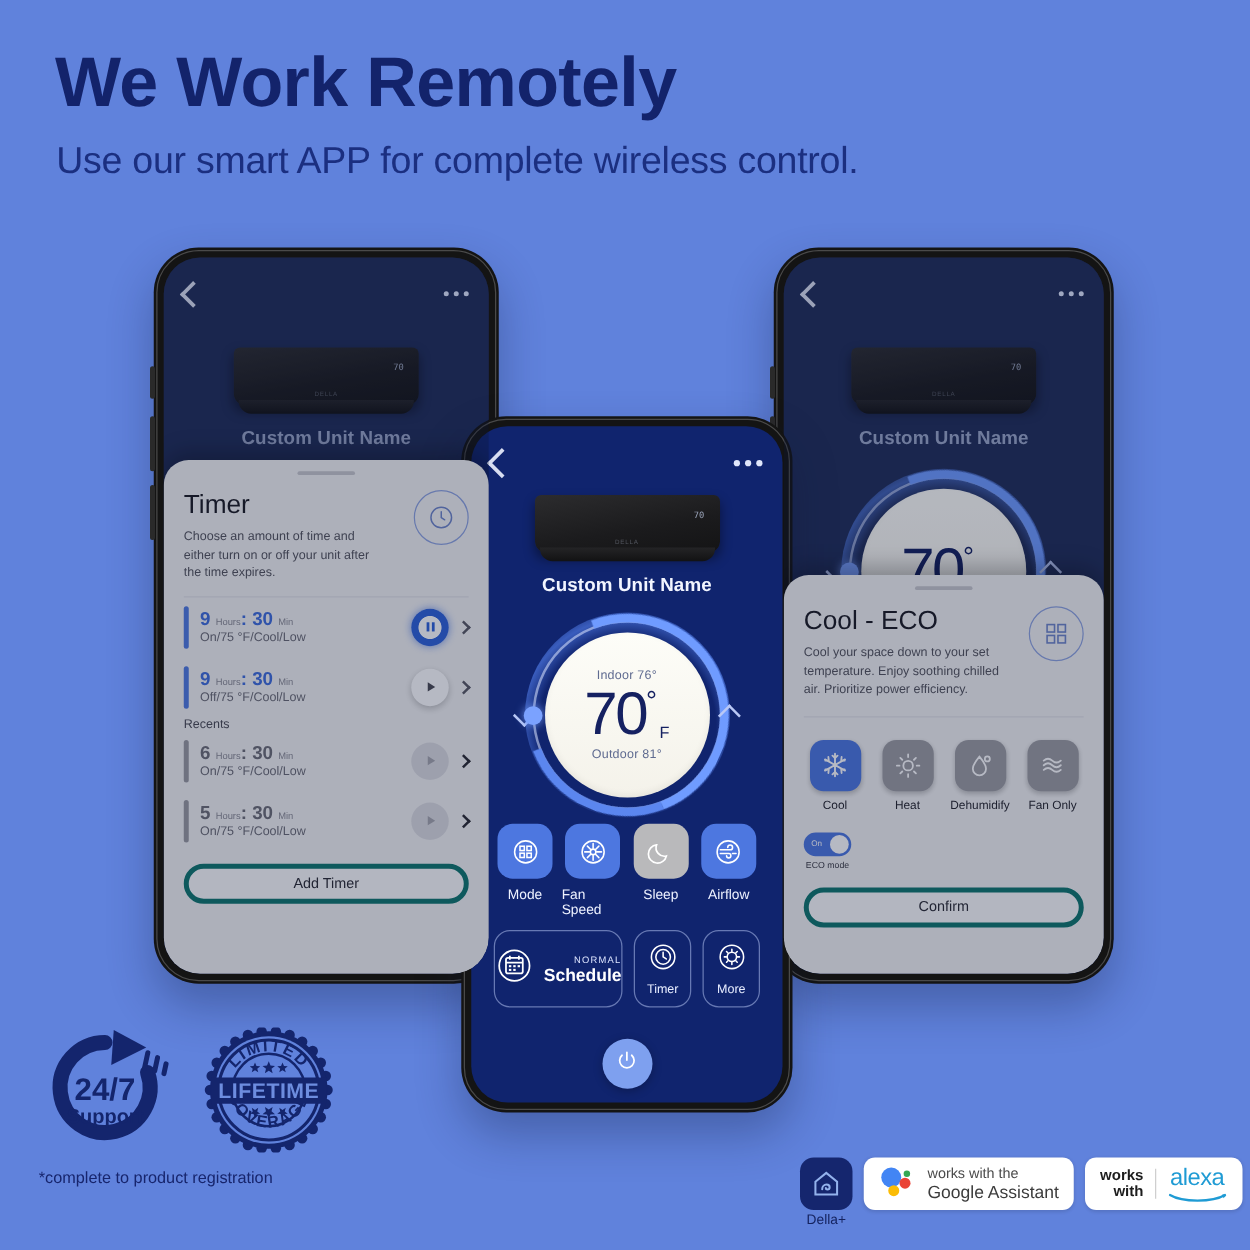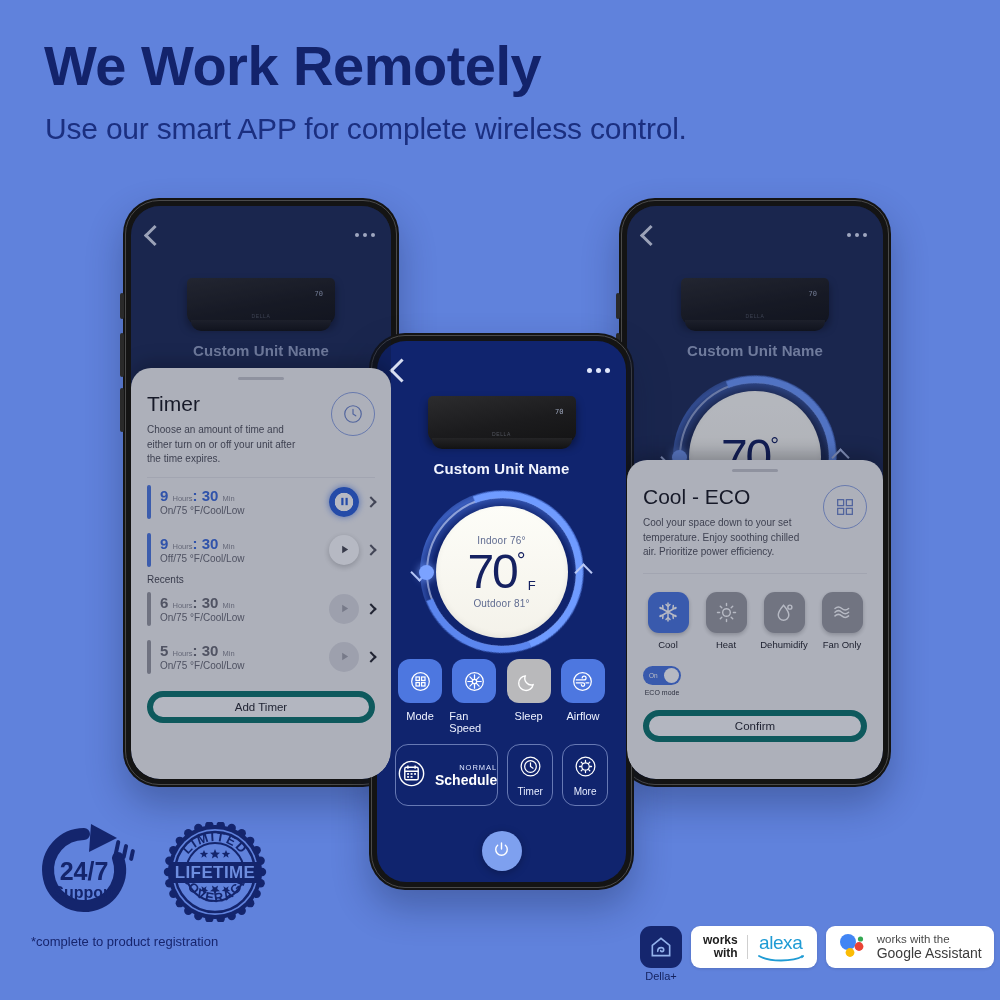--- a/index.html
+++ b/index.html
@@ -192,21 +192,21 @@
     display:flex; align-items:center; justify-content:center;
     box-shadow:0 2px 6px rgba(0,0,0,.22); margin-right:8px;
   }
   .t-play.active{ background: radial-gradient(circle at 50% 50%, #ffffff 0 42%, #2f62d8 45% 100%);
     box-shadow:0 0 7px rgba(60,110,230,.7); }
   .t-play.muted{ background:#dcdce0; box-shadow:none; }
   .t-chev{ width:8px; height:8px; border-right:2px solid #5a5a63; border-top:2px solid #5a5a63; transform:rotate(45deg); }
   .t-row.past .t-chev{ border-color:#2a2a31; }
   .recents{ font-size:10px; color:#4b4b54; margin:0 0 0; }
   .pill-btn{
-    border:6px solid #0f766e; border-radius:22px; height:32px;
+    border:4px solid #0f766e; border-radius:22px; height:32px;
     display:flex; align-items:center; justify-content:center;
     font-size:11.5px; color:#2b2b33; background:#fbfbfb;
   }
 
   
   .modes{ display:flex; justify-content:space-between; }
   .mode{ display:flex; flex-direction:column; align-items:center; width:50px; }
   .mode .sq{
     width:41px; height:41px; border-radius:11px; background:#9c9ca1;
     display:flex; align-items:center; justify-content:center;
@@ -708,43 +708,43 @@
       <div class="sq">
         <svg width="26" height="26" viewBox="0 0 24 24" fill="none" stroke="#93b2ec" stroke-width="1.5">
           <path d="M4 10.5 12 4l8 6.5V20H4z"></path>
           <path d="M9 16c0-2 1.4-3.4 3.2-3.4 1.4 0 2.3.9 2.3 2 0 1-.7 1.7-1.6 1.7-.7 0-1.2-.5-1.2-1.1" stroke-linecap="round"></path>
         </svg>
       </div>
       <div class="nm">Della+</div>
     </div>
 
     <div class="wpill">
+      <span>
+        <svg width="30" height="26" viewBox="0 0 30 26">
+          <circle cx="10" cy="10" r="8" fill="#4285f4"></circle>
+          <circle cx="22.5" cy="7" r="2.6" fill="#34a853"></circle>
+          <circle cx="21" cy="14.5" r="4.4" fill="#ea4335"></circle>
+          <circle cx="12" cy="20.5" r="4.4" fill="#fbbc05"></circle>
+        </svg>
+      </span>
+      <span class="g-txt">
+        <span class="l1" style="display:block;">works with the</span>
+        <span class="l2" style="display:block;">Google Assistant</span>
+      </span>
+    </div>
+
+    <div class="wpill">
       <span class="a-txt">
         <span class="l1" style="display:block;">works</span>
         <span class="l2" style="display:block;">with</span>
       </span>
       <span class="vbar"></span>
       <span style="display:flex;flex-direction:column;align-items:center;">
         <span class="alexa">alexa</span>
         <svg width="48" height="8" viewBox="0 0 48 8">
             <path d="M2 2c10 6 34 6 44 0" fill="none" stroke="#1f9bd4" stroke-width="1.8" stroke-linecap="round"></path>
             <path d="M44 1.2l3 1.2-2.3 2.2z" fill="#1f9bd4"></path>
           </svg>
       </span>
     </div>
-
-    <div class="wpill">
-      <span>
-        <svg width="30" height="26" viewBox="0 0 30 26">
-          <circle cx="10" cy="10" r="8" fill="#4285f4"></circle>
-          <circle cx="22.5" cy="7" r="2.6" fill="#34a853"></circle>
-          <circle cx="21" cy="14.5" r="4.4" fill="#ea4335"></circle>
-          <circle cx="12" cy="20.5" r="4.4" fill="#fbbc05"></circle>
-        </svg>
-      </span>
-      <span class="g-txt">
-        <span class="l1" style="display:block;">works with the</span>
-        <span class="l2" style="display:block;">Google Assistant</span>
-      </span>
-    </div>
   </div>
 
 </div>
 
 </body></html>

